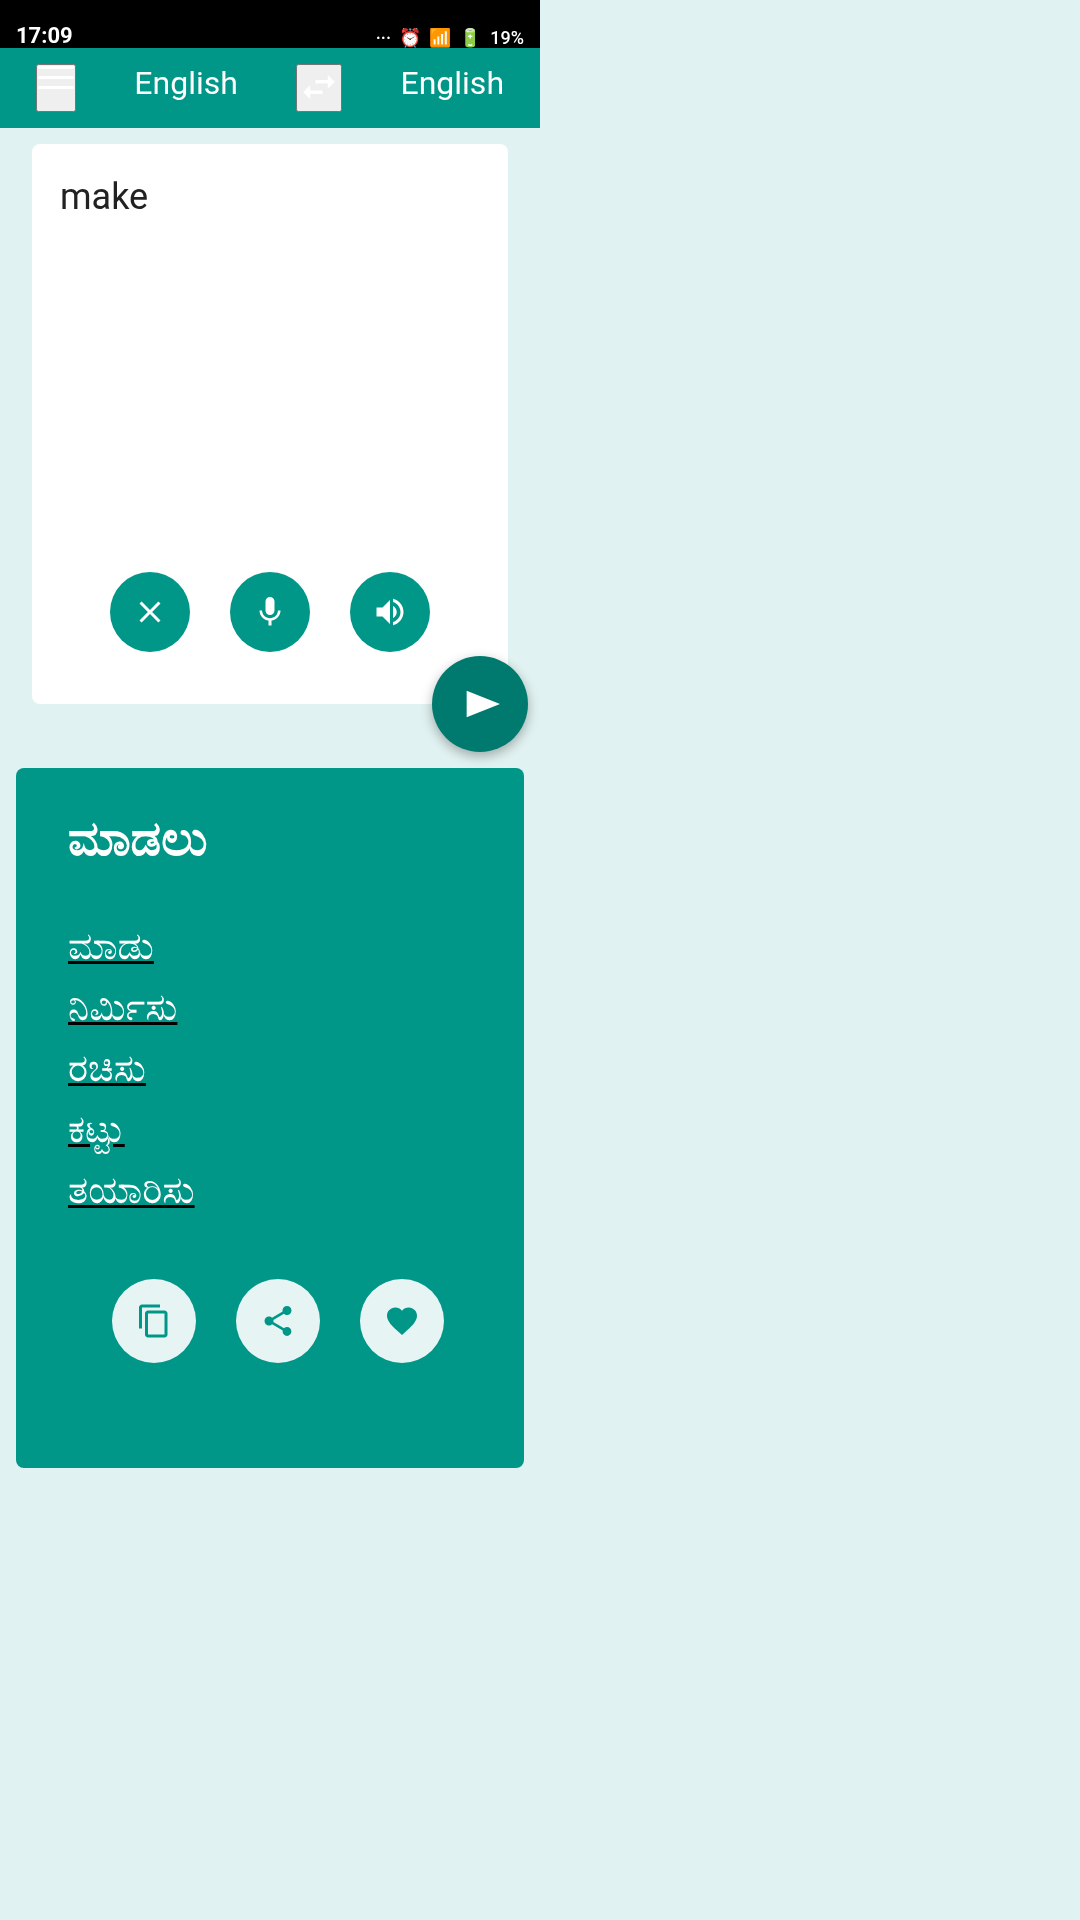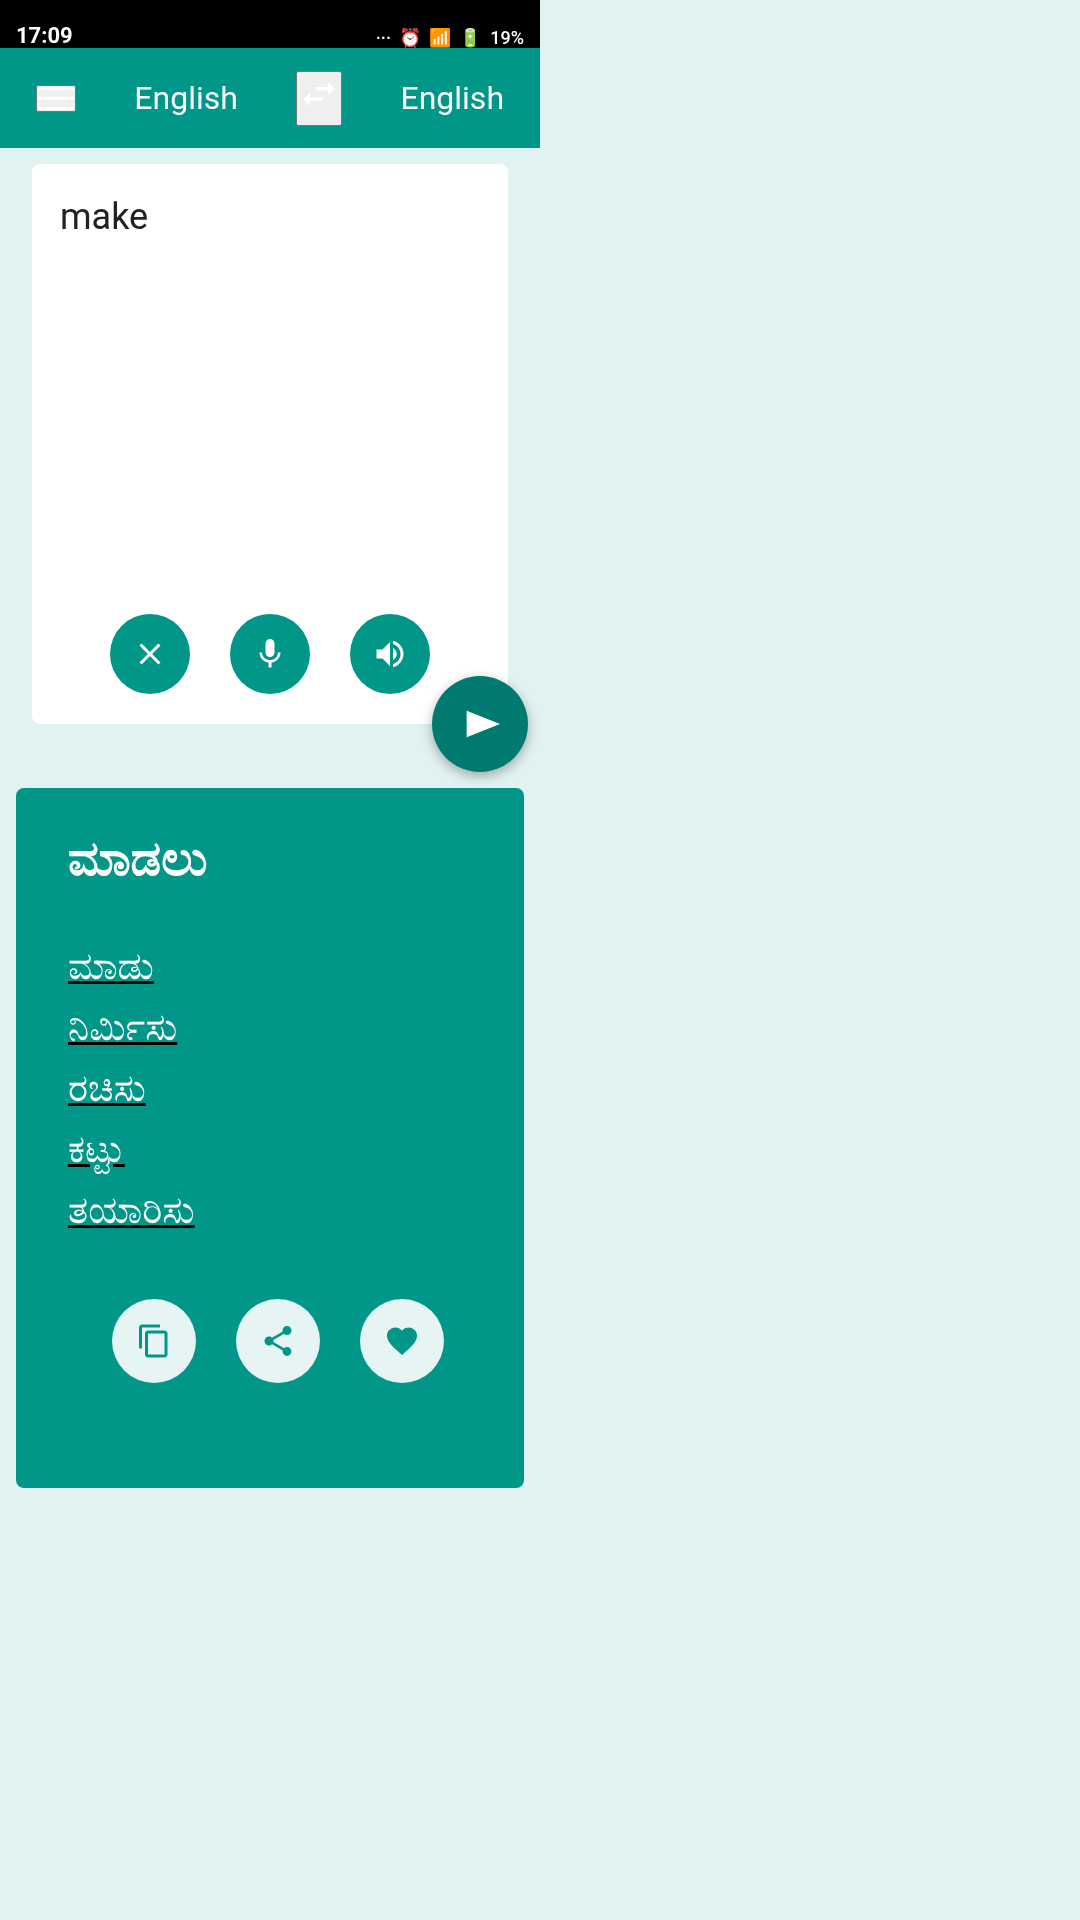--- a/index.html
+++ b/index.html
@@ -32,25 +32,24 @@
     .status-bar-right {
       display: flex;
       align-items: center;
       gap: 8px;
       font-size: 18px;
     }
 
     
     .toolbar {
       background: #009688;
-      height: 100px;
-      display: flex;
-      align-items: center;
+      height: 80px;
+      display: flex;
       justify-content: space-between;
-      padding: 0 36px;
+      padding: 16px 36px;
     }
 
     .toolbar-menu {
       display: flex;
       flex-direction: column;
       gap: 7px;
       cursor: pointer;
     }
     .toolbar-menu span {
       display: block;
@@ -77,21 +76,20 @@
     
     .input-section {
       background: #fff;
       margin: 16px;
       border-radius: 8px;
       padding: 28px 28px 20px 28px;
       position: relative;
       height: 560px;
       display: flex;
       flex-direction: column;
-      justify-content: space-between;
     }
 
     .input-field {
       font-size: 36px;
       color: #222;
       border: none;
       outline: none;
       resize: none;
       width: 100%;
       height: 400px;

